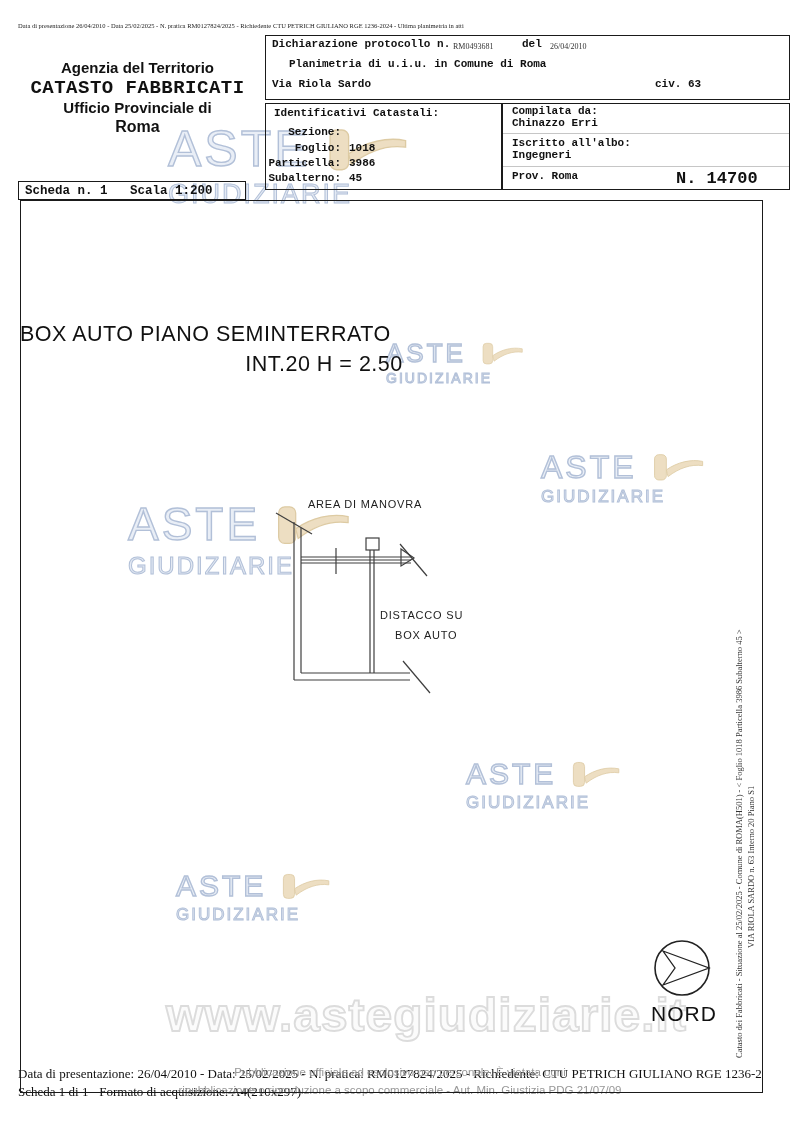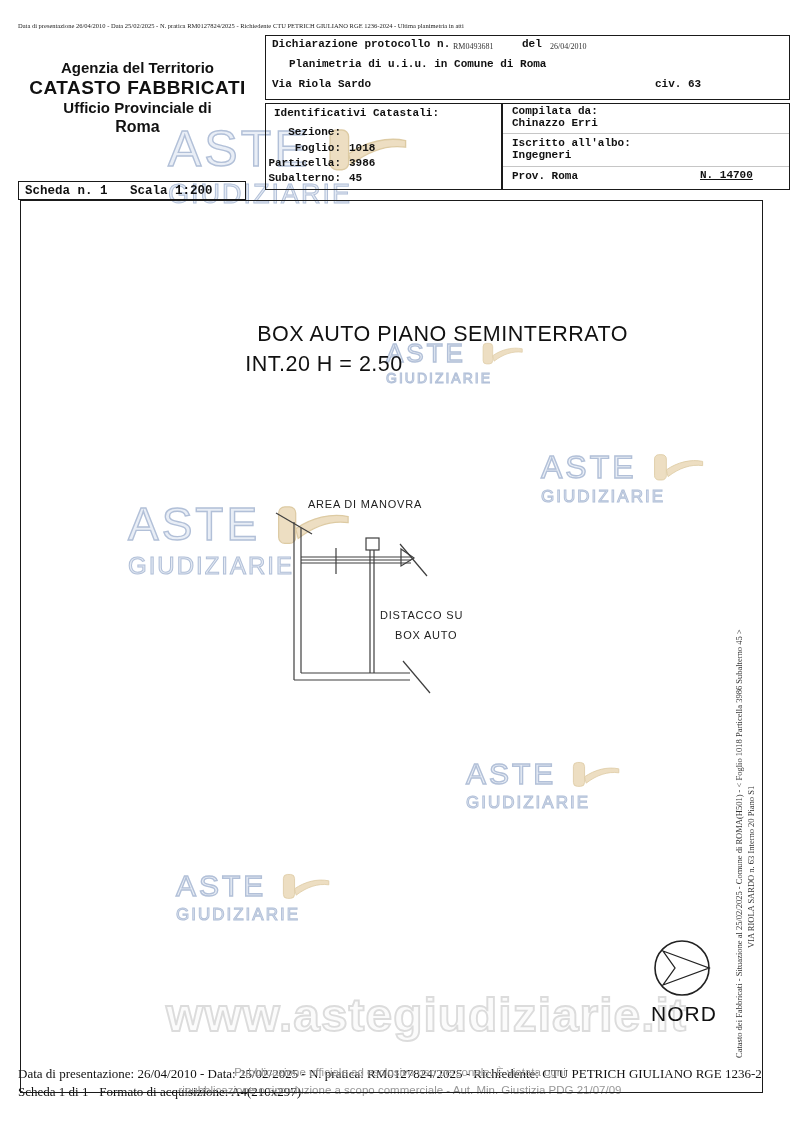--- a/index.html
+++ b/index.html
@@ -111,21 +111,21 @@
             <path d="M17 21 C30 12 46 8 60 11 L60 16 C46 14 32 19 19 29 Z"></path>
           </g>
         </svg>
     </div>
     <div class="giud" style="font-size:17px;">GIUDIZIARIE</div>
   </div>
 
   <div class="wm-url" style="left:166px;top:988px;">www.astegiudiziarie.it</div>
 
   <div class="hdrline z2" style="left:20px;top:59px;font-size:15px;">Agenzia del Territorio</div>
-  <div class="hdrline z2" style="left:20px;top:77px;font-size:19px;letter-spacing:.5px;">CATASTO FABBRICATI</div>
+  <div class="hdrline z2" style="left:20px;top:77px;font-size:19px;letter-spacing:.5px;font-family:Liberation Mono, monospace;">CATASTO FABBRICATI</div>
   <div class="hdrline z2" style="left:20px;top:99px;font-size:15px;">Ufficio Provinciale di</div>
   <div class="hdrline z2" style="left:20px;top:118px;font-size:16px;">Roma</div>
 
   <div class="bx z2" style="left:18px;top:181px;width:228px;height:19px;"></div>
   <div class="abs mono z2" style="left:25px;top:184px;font-size:12.5px;">Scheda n. 1</div>
   <div class="abs mono z2" style="left:130px;top:184px;font-size:12.5px;">Scala 1:200</div>
 
   <div class="bx z2" style="left:265px;top:35px;width:525px;height:65px;"></div>
   <div class="abs mono z2" style="left:272px;top:38px;font-size:11px;">Dichiarazione protocollo n.</div>
   <div class="abs serif z2" style="left:453px;top:42px;font-size:8px;color:#333;">RM0493681</div>
@@ -146,25 +146,25 @@
   <div class="abs mono z2" style="left:349px;top:172px;font-size:11px;">45</div>
 
   <div class="bx z2" style="left:502px;top:103px;width:288px;height:87px;"></div>
   <div class="cellrule" style="left:503px;top:133px;width:286px;"></div>
   <div class="cellrule" style="left:503px;top:166px;width:286px;"></div>
   <div class="abs mono z2" style="left:512px;top:105px;font-size:11px;">Compilata da:</div>
   <div class="abs mono z2" style="left:512px;top:117px;font-size:11px;">Chinazzo Erri</div>
   <div class="abs mono z2" style="left:512px;top:137px;font-size:11px;">Iscritto all'albo:</div>
   <div class="abs mono z2" style="left:512px;top:149px;font-size:11px;">Ingegneri</div>
   <div class="abs mono z2" style="left:512px;top:170px;font-size:11px;">Prov. Roma</div>
-  <div class="abs mono z2" style="left:700px;top:169px;font-size:11px;text-decoration:underline;">N. 14700</div>
+  <div class="abs mono z2" style="left:676px;top:169px;font-size:17px;">N. 14700</div>
 
   <div class="bx" style="left:20px;top:200px;width:743px;height:893px;z-index:5;pointer-events:none;"></div>
 
-  <div class="abs sans z2" style="left:20px;top:322px;width:608px;text-align:right;font-size:21.5px;letter-spacing:.5px;">BOX AUTO PIANO SEMINTERRATO</div>
+  <div class="abs sans z2" style="left:20px;top:322px;width:608px;text-align:left;font-size:21.5px;letter-spacing:.5px;">BOX AUTO PIANO SEMINTERRATO</div>
   <div class="abs sans z2" style="left:20px;top:352px;width:608px;text-align:center;font-size:21.5px;letter-spacing:.5px;">INT.20 H = 2.50</div>
 
   <svg class="abs z2" style="left:270px;top:495px;" width="180" height="210" viewBox="0 0 180 210">
     <g stroke="#3f3f3f" stroke-width="1.2" fill="none">
 
       <line x1="24" y1="27" x2="24" y2="185"></line>
       <line x1="31" y1="33" x2="31" y2="178"></line>
 
       <line x1="24" y1="185" x2="140" y2="185"></line>
       <line x1="31" y1="178" x2="140" y2="178"></line>

